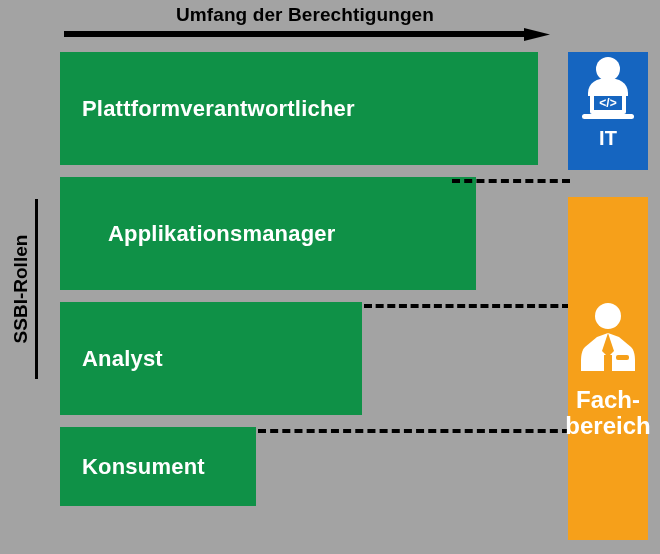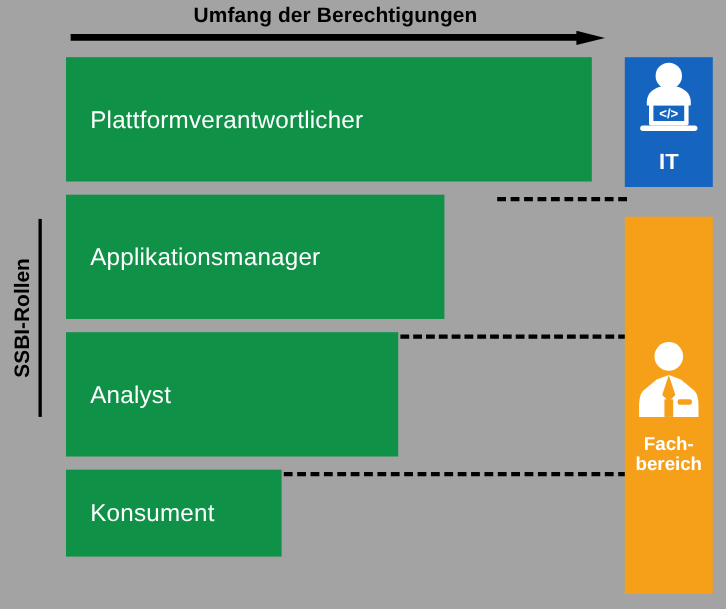--- a/index.html
+++ b/index.html
@@ -62,27 +62,27 @@
   
   .role-bar {
     position: absolute;
     background: #0f9147;
     display: flex;
     align-items: center;
   }
   .role-bar .role-label {
     color: #ffffff;
     font-size: 22px;
-    font-weight: normal;
+    font-weight: bold;
     padding-left: 22px;
     letter-spacing: 0.2px;
   }
 
   #bar-0 { left: 60px; top: 52px;  width: 478px; height: 113px; }
-  #bar-1 { left: 60px; top: 177px; width: 344px; height: 113px; }
+  #bar-1 { left: 60px; top: 177px; width: 390px; height: 113px; padding-left: 26px; }
   #bar-2 { left: 60px; top: 302px; width: 302px; height: 113px; align-items: center; }
   #bar-3 { left: 60px; top: 427px; width: 196px; height: 79px; }
 
   
   .dashed-line {
     position: absolute;
     height: 0;
     border-top: 4px dashed #000000;
   }
   #dash-1 { left: 452px; top: 179px; width: 118px; }
@@ -114,22 +114,22 @@
     align-items: center;
     justify-content: center;
   }
   .stake-label {
     color: #ffffff;
     font-weight: bold;
     font-size: 20px;
     text-align: center;
     line-height: 1.05;
   }
-  #it-box .stake-label { margin-top: 10px; }
-  #fach-box .stake-label { margin-top: 10px; font-size: 17px; }
+  #it-box .stake-label { margin-top: 0; }
+  #fach-box .stake-label { margin-top: 10px; font-size: 24px; }
   .stake-icon { display: block; }
 </style>
 </head>
 <body>
 
 <div id="canvas">
 
   <div id="top-axis-label">Umfang der Berechtigungen</div>
 
   <svg id="top-arrow" viewBox="0 0 486 14">

